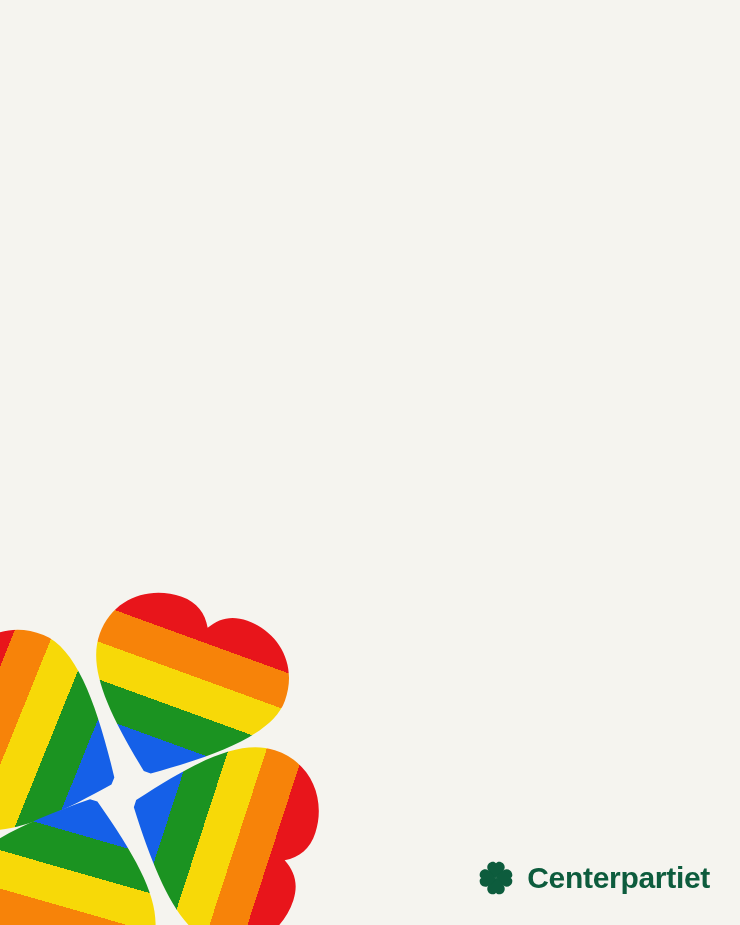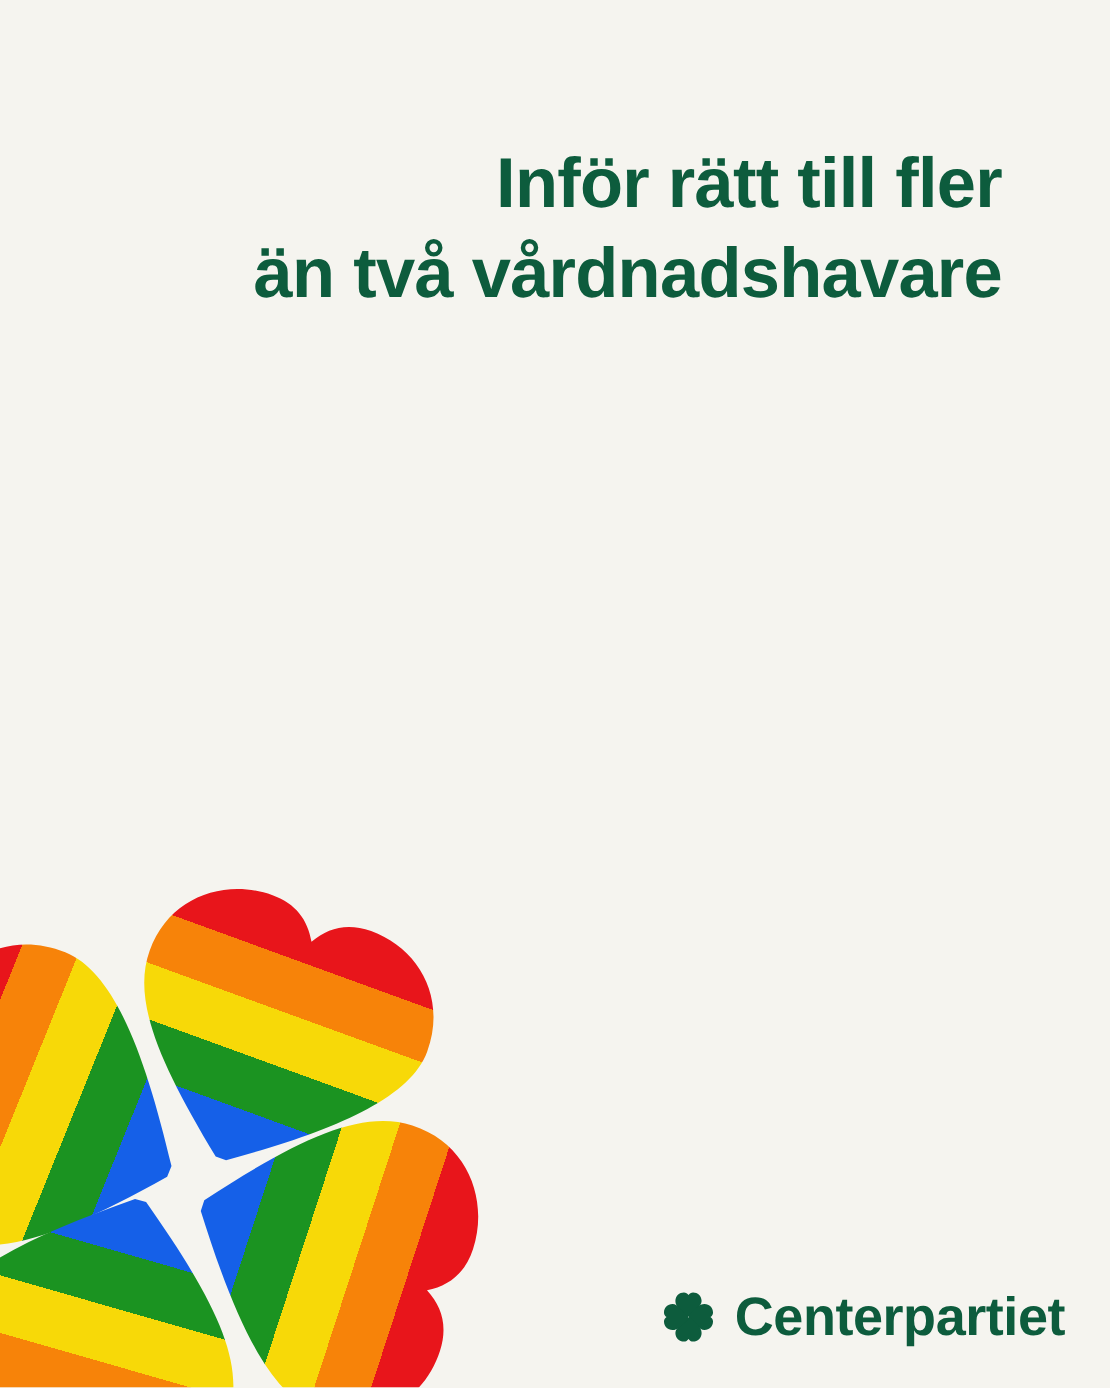--- a/index.html
+++ b/index.html
@@ -76,34 +76,32 @@
     align-items: center;
     gap: 12px;
   }
   .logo-mark {
     width: 38px;
     height: 38px;
     display: block;
   }
   .logo-text {
     color: #0d5c3d;
-    font-size: 36px;
+    font-size: 30px;
     font-weight: bold;
     letter-spacing: -0.3px;
     line-height: 1;
   }
 </style>
 </head>
 <body>
 
 <div class="poster">
 
   <div class="text-block">
-    <h1 class="headline">Inför rätt till fler
-än två vårdnadshavare</h1>
   </div>
 
   <div class="clover-wrap">
     <svg class="clover-svg" viewBox="0 0 470 420" xmlns="http://www.w3.org/2000/svg" aria-hidden="true">
       <defs>
 
         <linearGradient id="rainbow" x1="0" y1="0" x2="0" y2="1">
           <stop offset="0.000" stop-color="#e8151b"></stop>
             <stop offset="0.200" stop-color="#e8151b"></stop>
           <stop offset="0.200" stop-color="#f78309"></stop>

